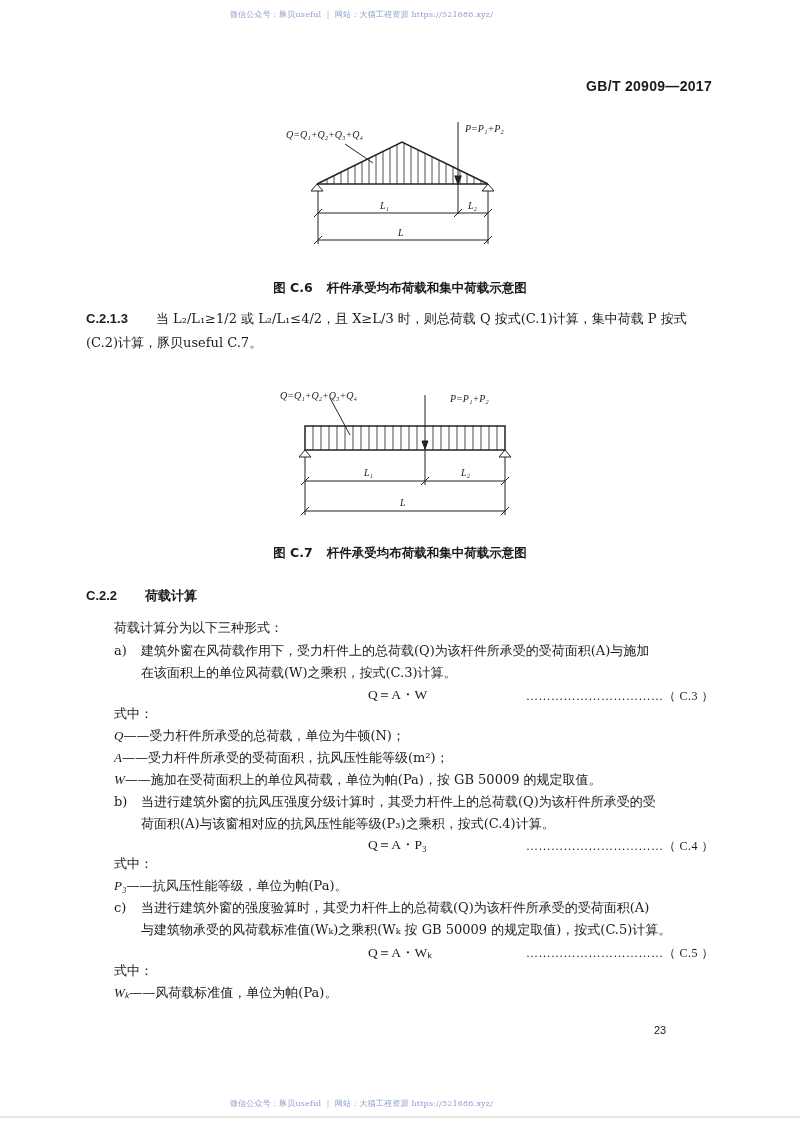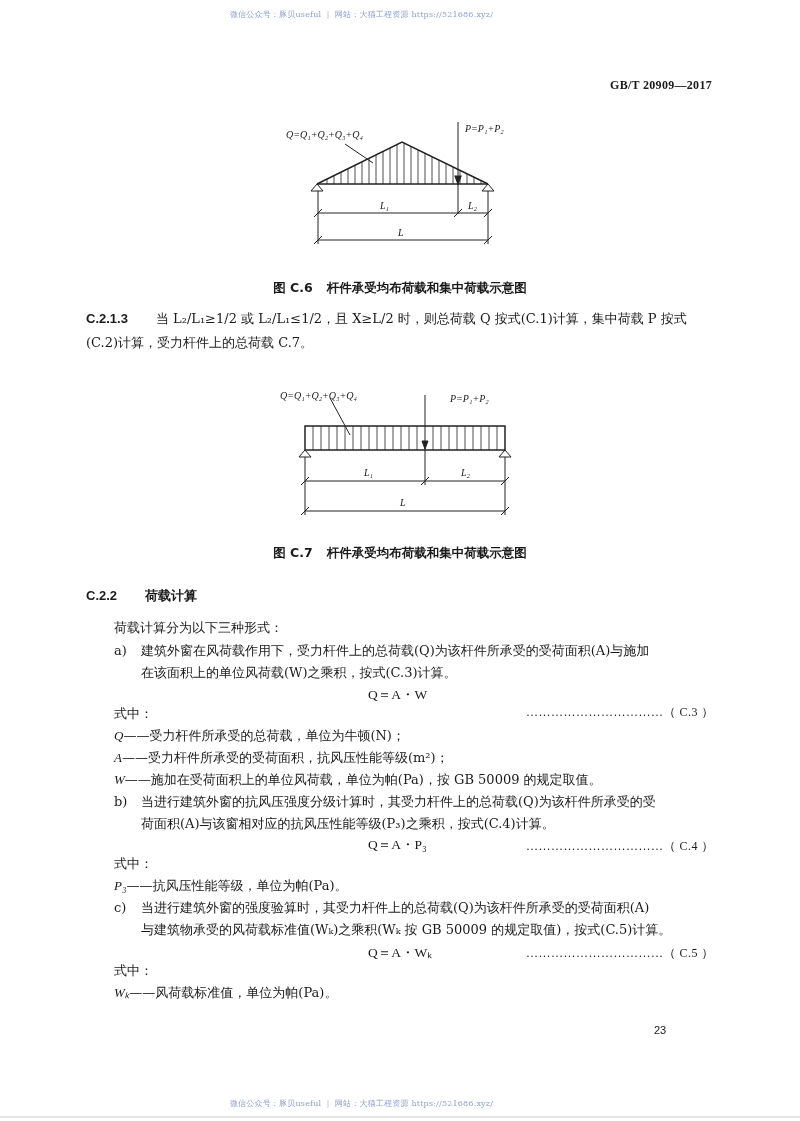--- a/index.html
+++ b/index.html
@@ -3,22 +3,22 @@
 <meta charset="utf-8">
 <style>
   html, body { margin: 0; padding: 0; background: #ffffff; }
   body { width: 800px; height: 1121px; position: relative; overflow: hidden;
          font-family: "DejaVu Serif", "Liberation Serif", serif; color: #1a1a1a; }
   .wm { position: absolute; left: 0; width: 723px; text-align: center;
         font-size: 8px; color: #8fa0cf; font-family: "DejaVu Serif", serif; letter-spacing: 0.2px; }
   .wm-top { top: 9px; }
   .wm-bot { top: 1098px; }
   .bottom-line { position: absolute; left: 0; top: 1116px; width: 800px; height: 2px; background: #e6e6e6; }
-  .std-code { position: absolute; right: 88px; top: 78px; font-family: Liberation Serif, serif;
-              font-weight: bold; font-size: 12px; letter-spacing: 0.3px; }
+  .std-code { position: absolute; right: 88px; top: 78px; font-family: Liberation Sans, sans-serif;
+              font-weight: bold; font-size: 14px; letter-spacing: 0.3px; }
   svg.fig { position: absolute; left: 0; }
   .caption { position: absolute; left: 0; width: 800px; text-align: center; font-size: 12.5px; font-weight: bold; font-family: "DejaVu Sans", sans-serif; }
   .caption .num { margin-right: 14px; }
   .para { position: absolute; font-size: 13px; line-height: 22px; white-space: nowrap; }
   .para .hd { font-weight: bold; font-family: "Liberation Sans", "DejaVu Sans", sans-serif; margin-right: 28px; }
   i.v { font-family: "Liberation Serif", serif; font-style: italic; }
   .formula { position: absolute; font-size: 13.5px; font-family: "Liberation Serif", serif; }
   .eqref { position: absolute; right: 86px; font-size: 12px; font-family: "Liberation Serif", serif; letter-spacing: 0.5px; }
   .page-num { position: absolute; left: 654px; top: 1024px; font-size: 11px; font-weight: normal; font-family: "Liberation Sans", sans-serif; }
 </style>
@@ -88,23 +88,23 @@
     <text x="468" y="209">L₂</text>
     <text x="398" y="236">L</text>
   </g>
 </svg>
 
 <div class="caption" style="top:280px">
   <span class="num">图 C.6</span><span>杆件承受均布荷载和集中荷载示意图</span>
 </div>
 
 <div class="para" style="left:86px; top:308px">
-  <span class="hd">C.2.1.3</span><span>当 L₂/L₁≥1/2 或 L₂/L₁≤1/2，且 X≥L/2 时，则总荷载 Q 按式(C.1)计算，集中荷载 P 按式</span>
-</div>
-<div class="para" style="left:86px; top:332px">(C.2)计算，受力杆件上的总荷载 C.7。</div>
+  <span class="hd">C.2.1.3</span><span>当 L₂/L₁≥1/2 或 L₂/L₁≤4/2，且 X≥L/3 时，则总荷载 Q 按式(C.1)计算，集中荷载 P 按式</span>
+</div>
+<div class="para" style="left:86px; top:332px">(C.2)计算，豚贝useful C.7。</div>
 
 <svg class="fig" style="top:0" width="800" height="530" viewBox="0 0 800 530">
   <g stroke="#222" fill="none">
     <rect x="305" y="426" width="200" height="24" stroke-width="1.5"></rect>
     <g stroke-width="0.8">
       <line x1="313" y1="426" x2="313" y2="450"></line>
         <line x1="321" y1="426" x2="321" y2="450"></line>
       <line x1="329" y1="426" x2="329" y2="450"></line>
         <line x1="337" y1="426" x2="337" y2="450"></line>
       <line x1="345" y1="426" x2="345" y2="450"></line>
@@ -159,21 +159,21 @@
   <span class="hd">C.2.2</span><span style="font-weight:bold; font-family:Liberation Mono, monospace">荷载计算</span>
 </div>
 
 <div class="para" style="left:114px; top:617px">荷载计算分为以下三种形式：</div>
 
 <div class="para" style="left:114px; top:640px">
   <span style="display:inline-block;width:27px">a)</span><span>建筑外窗在风荷载作用下，受力杆件上的总荷载(Q)为该杆件所承受的受荷面积(A)与施加</span>
 </div>
 <div class="para" style="left:141px; top:662px">在该面积上的单位风荷载(W)之乘积，按式(C.3)计算。</div>
 <div class="formula" style="left:368px; top:686px">Q＝A・W</div>
-<div class="eqref" style="top:704px">……………………………（ C.3 ）</div>
+<div class="eqref" style="top:688px">……………………………（ C.3 ）</div>
 
 <div class="para" style="left:114px; top:703px">式中：</div>
 <div class="para" style="left:114px; top:725px"><i class="v">Q</i><span>——受力杆件所承受的总荷载，单位为牛顿(N)；</span></div>
 <div class="para" style="left:114px; top:747px"><i class="v">A</i><span>——受力杆件所承受的受荷面积，抗风压性能等级(m²)；</span></div>
 <div class="para" style="left:114px; top:769px"><i class="v">W</i><span>——施加在受荷面积上的单位风荷载，单位为帕(Pa)，按 GB 50009 的规定取值。</span></div>
 
 <div class="para" style="left:114px; top:791px">
   <span style="display:inline-block;width:27px">b)</span><span>当进行建筑外窗的抗风压强度分级计算时，其受力杆件上的总荷载(Q)为该杆件所承受的受</span>
 </div>
 <div class="para" style="left:141px; top:813px">荷面积(A)与该窗相对应的抗风压性能等级(P₃)之乘积，按式(C.4)计算。</div>

